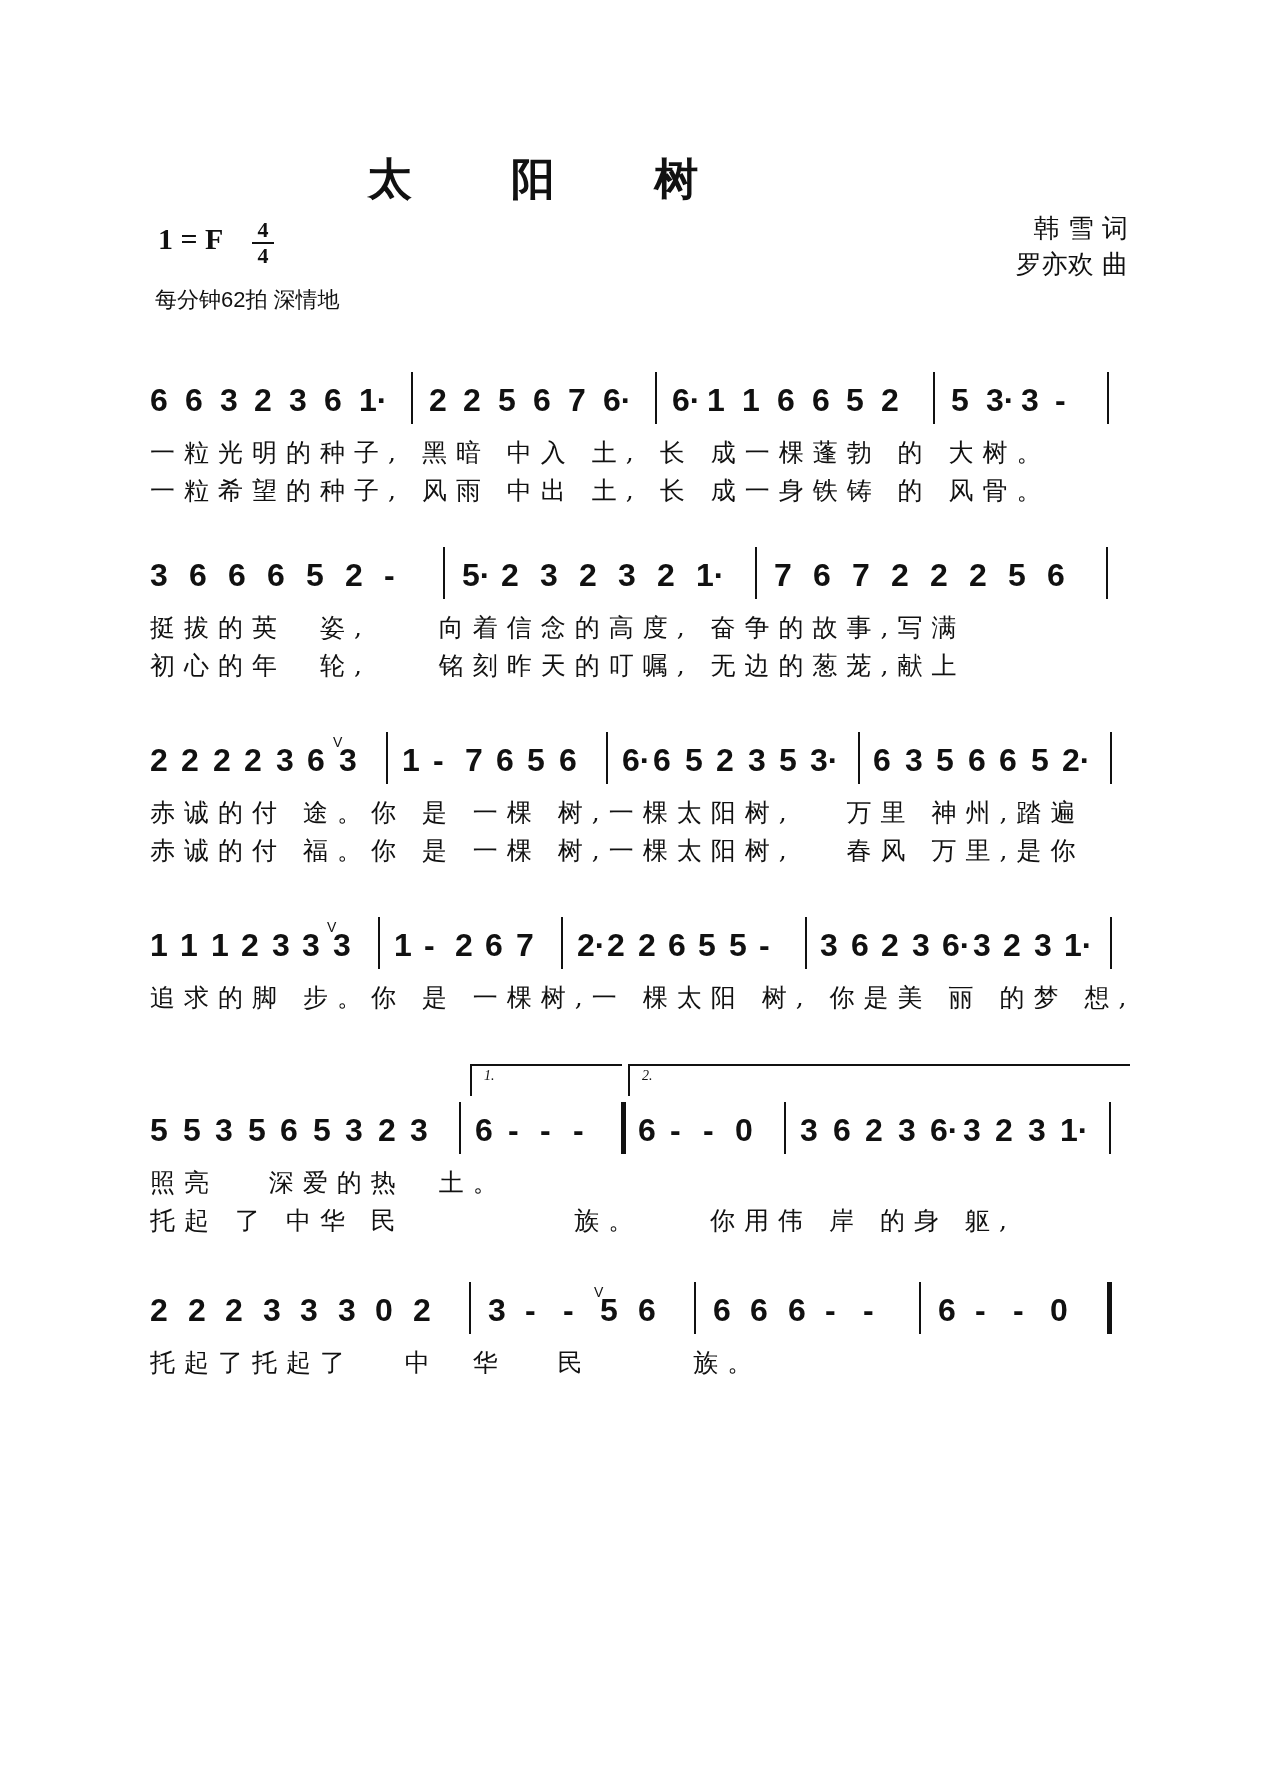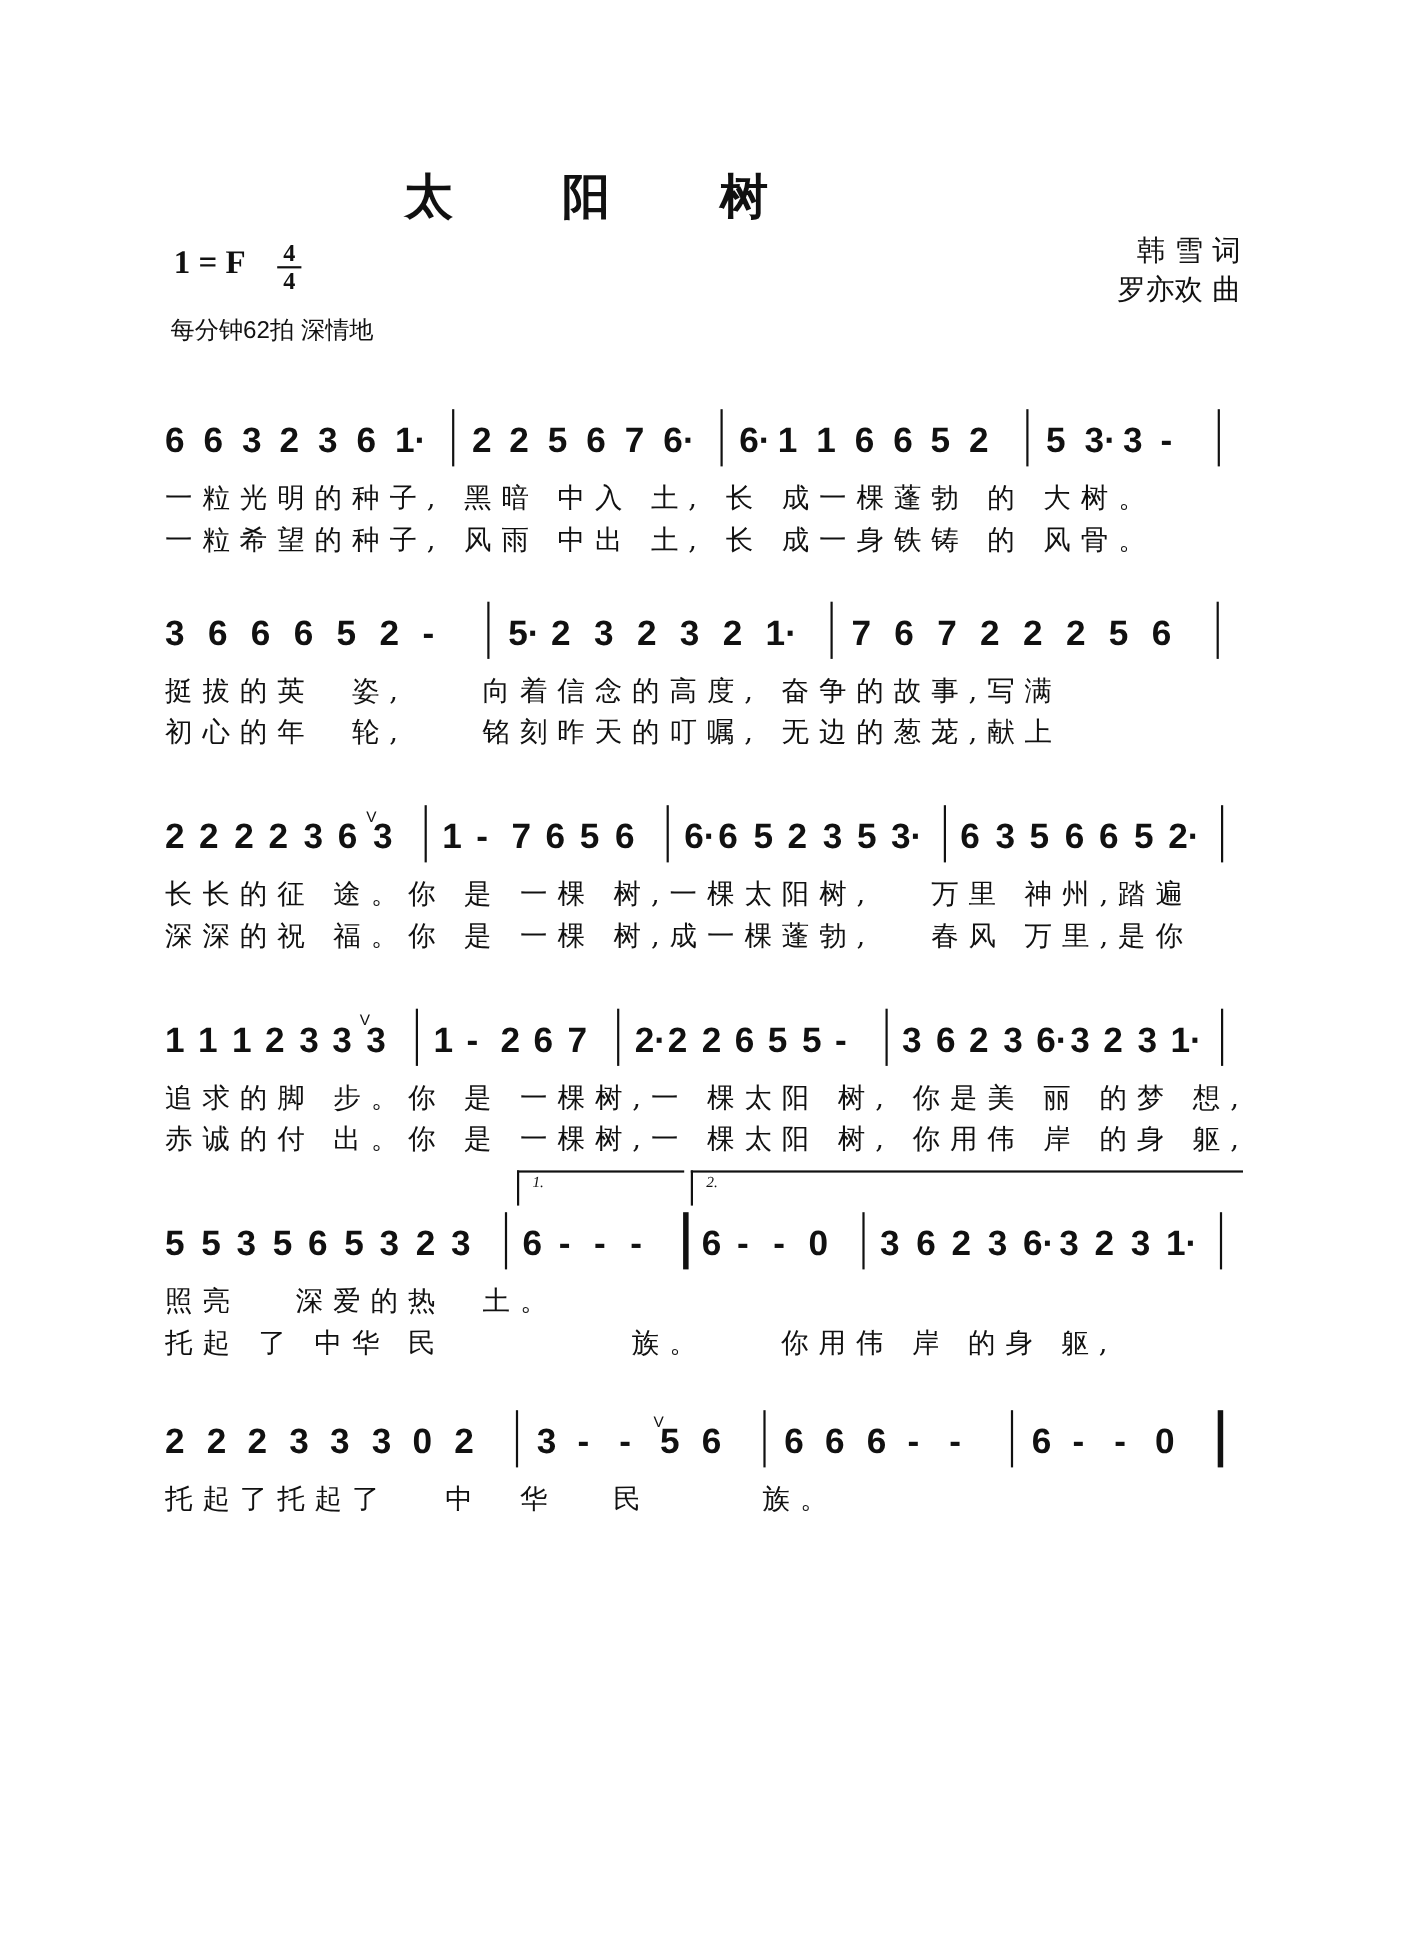--- a/index.html
+++ b/index.html
@@ -132,22 +132,22 @@
       <div class="barline" style="left: 707.726px;"></div>
       <span class="n" style="left: 723px;">6</span>
       <span class="n" style="left: 755px;">3</span>
       <span class="n" style="left: 786px;">5</span>
       <span class="n" style="left: 818px;">6</span>
       <span class="n" style="left: 849px;">6</span>
       <span class="n" style="left: 881px;">5</span>
       <span class="n" style="left: 912px;">2·</span>
       <div class="barline" style="left: 959.726px;"></div>
     </div>
-  <div class="lyr" style="top:56px">长长的征 途。你 是 一棵 树,一棵太阳树,   万里 神州,踏遍</div>
-  <div class="lyr" style="top:94px">深深的祝 福。你 是 一棵 树,成一棵蓬勃,   春风 万里,是你</div>
+  <div class="lyr" style="top:56px">赤诚的付 途。你 是 一棵 树,一棵太阳树,   万里 神州,踏遍</div>
+  <div class="lyr" style="top:94px">赤诚的付 福。你 是 一棵 树,一棵太阳树,   春风 万里,是你</div>
 </div>
 
 <div class="row" style="top:925px">
   <div class="notes">
       <span class="n" style="left: 0px;">1</span>
       <span class="n" style="left: 30px;">1</span>
       <span class="n" style="left: 61px;">1</span>
       <span class="n" style="left: 91px;">2</span>
       <span class="n" style="left: 122px;">3</span>
       <span class="n" style="left: 152px;">3</span>
@@ -173,21 +173,20 @@
       <span class="n" style="left: 731px;">2</span>
       <span class="n" style="left: 762px;">3</span>
       <span class="n" style="left: 792px;">6·</span>
       <span class="n" style="left: 823px;">3</span>
       <span class="n" style="left: 853px;">2</span>
       <span class="n" style="left: 884px;">3</span>
       <span class="n" style="left: 914px;">1·</span>
       <div class="barline" style="left: 960.234px;"></div>
     </div>
   <div class="lyr" style="top:56px">追求的脚 步。你 是 一棵树,一 棵太阳 树, 你是美 丽 的梦 想,</div>
-  <div class="lyr" style="top:94px">赤诚的付 出。你 是 一棵树,一 棵太阳 树, 你用伟 岸 的身 躯,</div>
 </div>
 
 <div class="row" style="top:1110px">
   <div class="volta" style="left:320px;top:-46px;width:150px">
       <span>1.</span>
     </div>
   <div class="volta" style="left:478px;top:-46px;width:500px">
       <span>2.</span>
     </div>
   <div class="notes">

